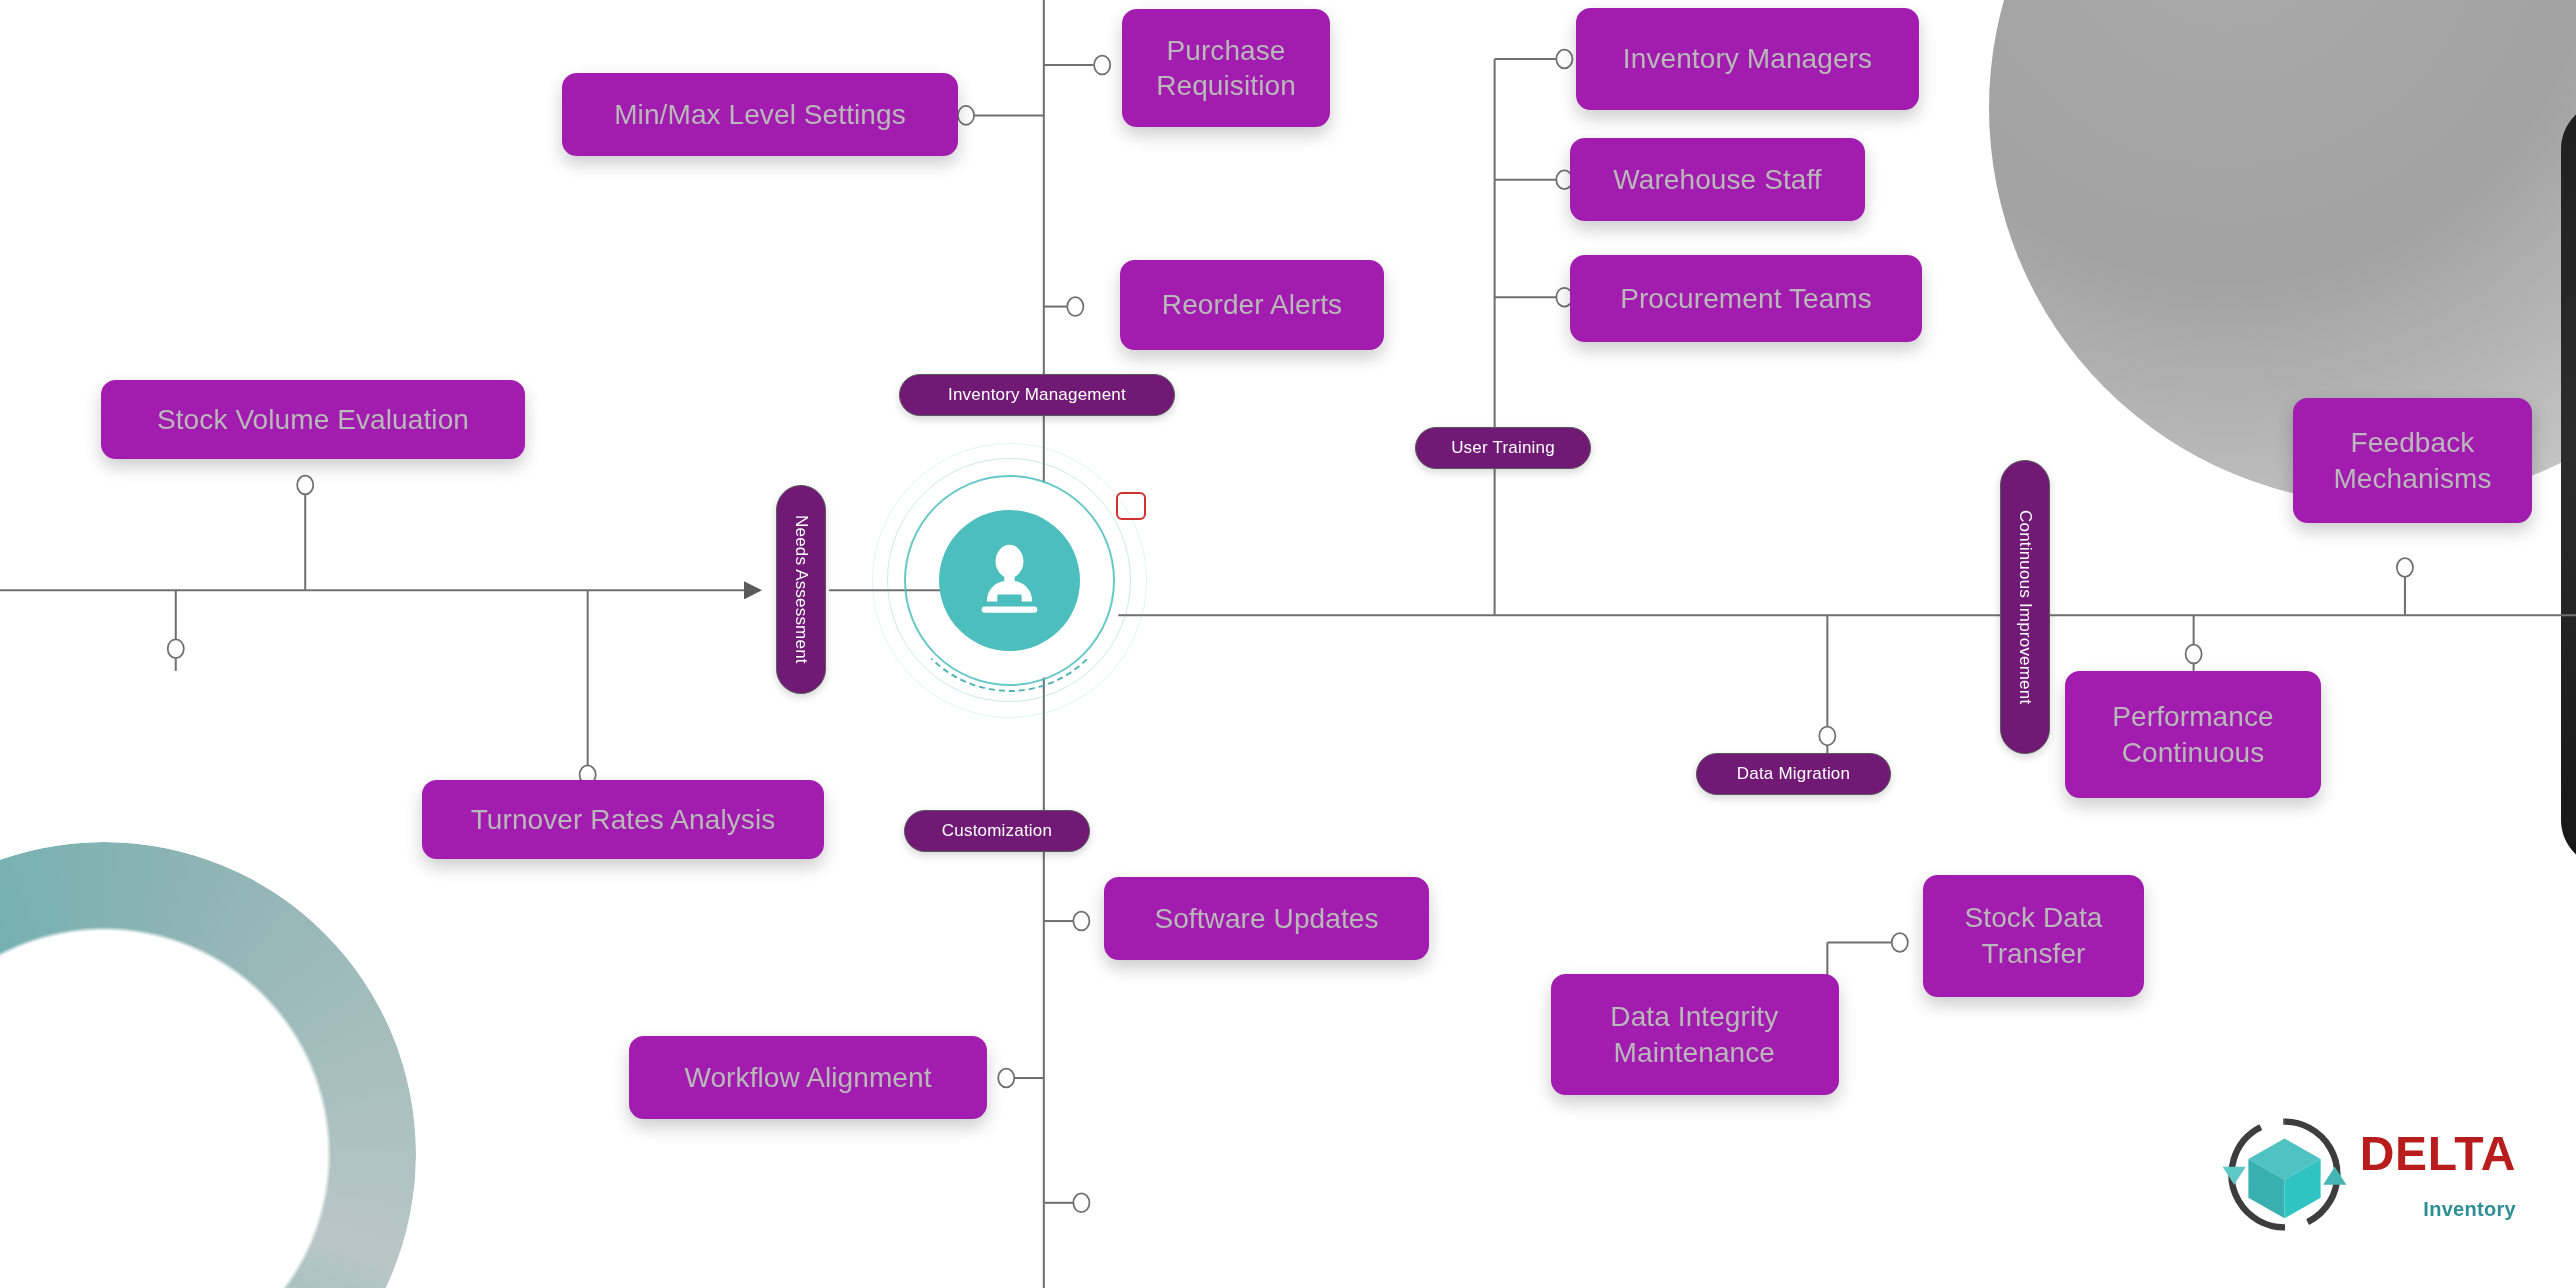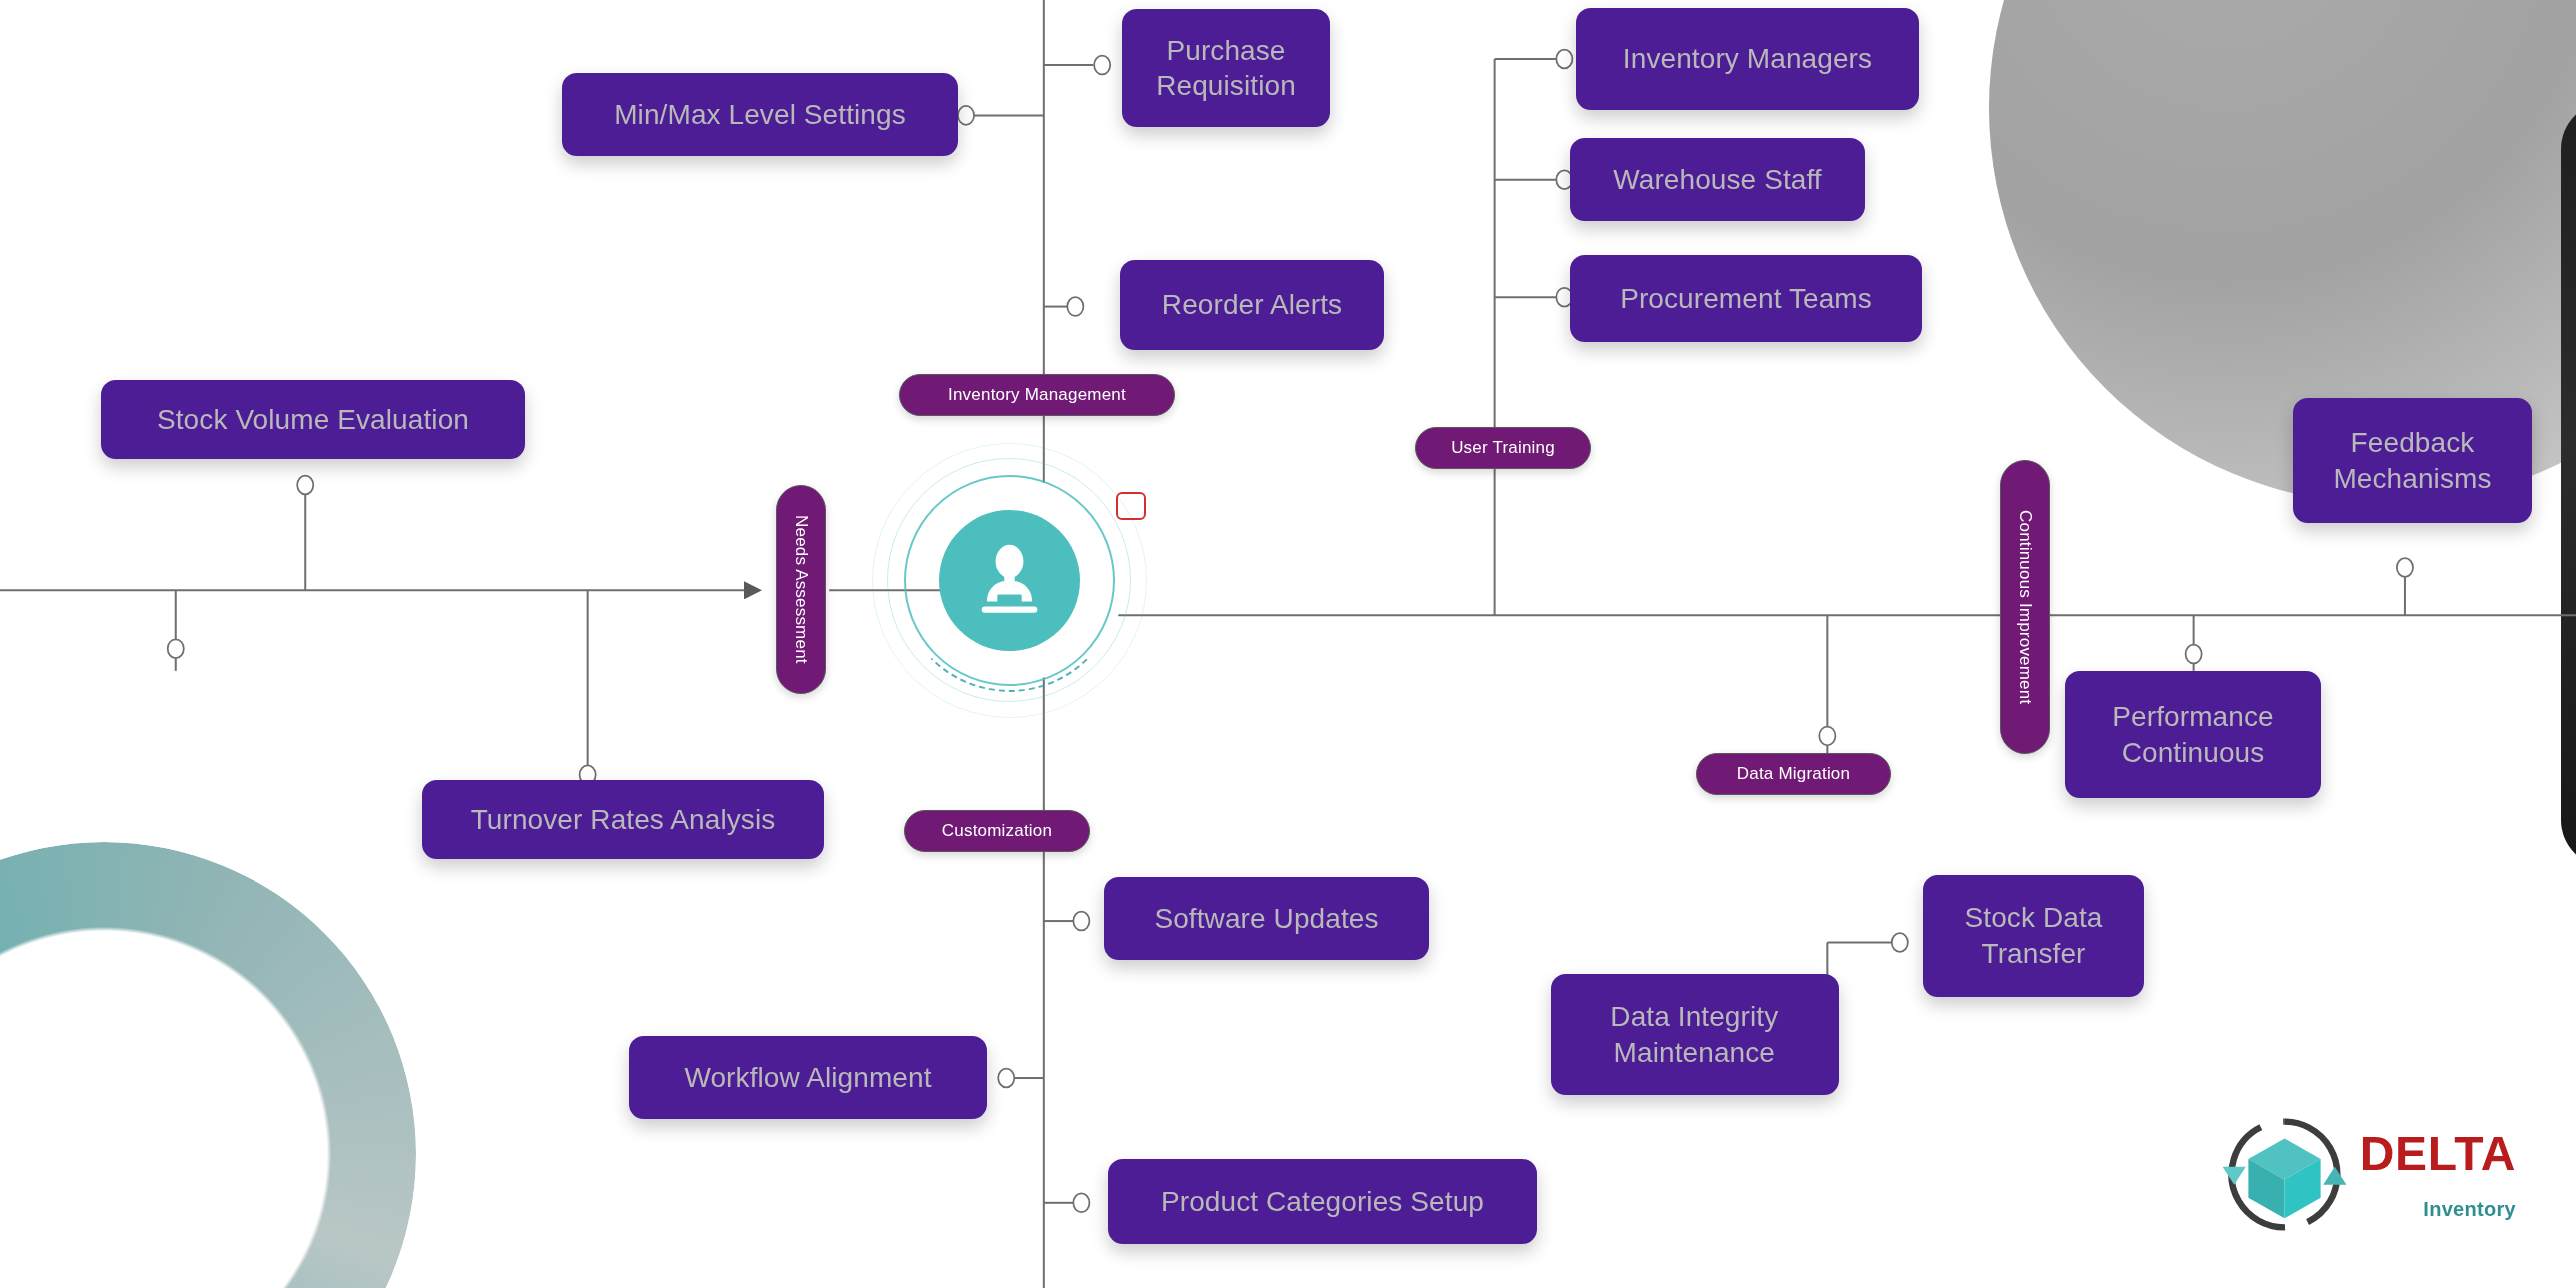--- a/index.html
+++ b/index.html
@@ -25,21 +25,21 @@
     background:conic-gradient(from 210deg,#4fa9ab 0deg,#57adae 70deg,#8fb4b4 170deg,#b9c6c6 260deg,#6bb0b1 340deg,#4fa9ab 360deg);
     -webkit-mask:radial-gradient(circle at 50% 50%, transparent 0 50.5%, #000 51.5% 100%);
             mask:radial-gradient(circle at 50% 50%, transparent 0 50.5%, #000 51.5% 100%);
   }
 
   
   #wires{position:absolute;left:0;top:0;width:2576px;height:1288px;}
 
   
   .node{
-    position:absolute;background:#4c1d95;color:#b9b9b9;border-radius:14.8px;
+    position:absolute;background:#a21caf;color:#b9b9b9;border-radius:14.8px;
     display:flex;align-items:center;justify-content:center;text-align:center;
     font-size:28px;line-height:1.28;letter-spacing:0.1px;
     box-shadow:0 8px 17.4px rgba(0,0,0,.20);
     padding:0 17.4px;box-sizing:border-box;
   }
   .chip{
     position:absolute;background:#701a75;color:#ffffff;border:1.1px solid #59595c;
     border-radius:670px;display:flex;align-items:center;justify-content:center;
     font-size:17px;letter-spacing:0.2px;box-sizing:border-box;white-space:nowrap;
     box-shadow:0 3.4px 8px rgba(0,0,0,.16);
@@ -219,23 +219,20 @@
   <div class="node" style="left:1551px;top:974px;width:288px;height:121px;padding-left:16px;">
     <span>Data Integrity Maintenance</span>
   </div>
 
   <div class="node" style="left:1104px;top:877px;width:325px;height:83px;">
     <span>Software Updates</span>
   </div>
   <div class="node" style="left:629px;top:1036px;width:358px;height:83px;">
     <span>Workflow Alignment</span>
   </div>
-  <div class="node" style="left:1108px;top:1159px;width:429px;height:85px;">
-    <span>Product Categories Setup</span>
-  </div>
 
   <div id="logo">
     <div id="logo-mark">
       <svg width="129" height="129" viewBox="0 0 100 100">
         <path d="M50 9 A41 41 0 1 1 49.9 9" fill="none" stroke="#3d3d3d" stroke-width="5" stroke-dasharray="110 18 110 18" stroke-linecap="butt"></path>
         <polygon points="2,44 20,44 11,58" fill="#5fc8c8"></polygon>
         <polygon points="80,58 98,58 89,44" fill="#45b5b5"></polygon>
         <polygon points="50,22 78,38 50,54 22,38" fill="#50c2c2"></polygon>
         <polygon points="22,38 50,54 50,84 22,68" fill="#38b0b0"></polygon>
         <polygon points="78,38 78,68 50,84 50,54" fill="#2fc3c3"></polygon>

